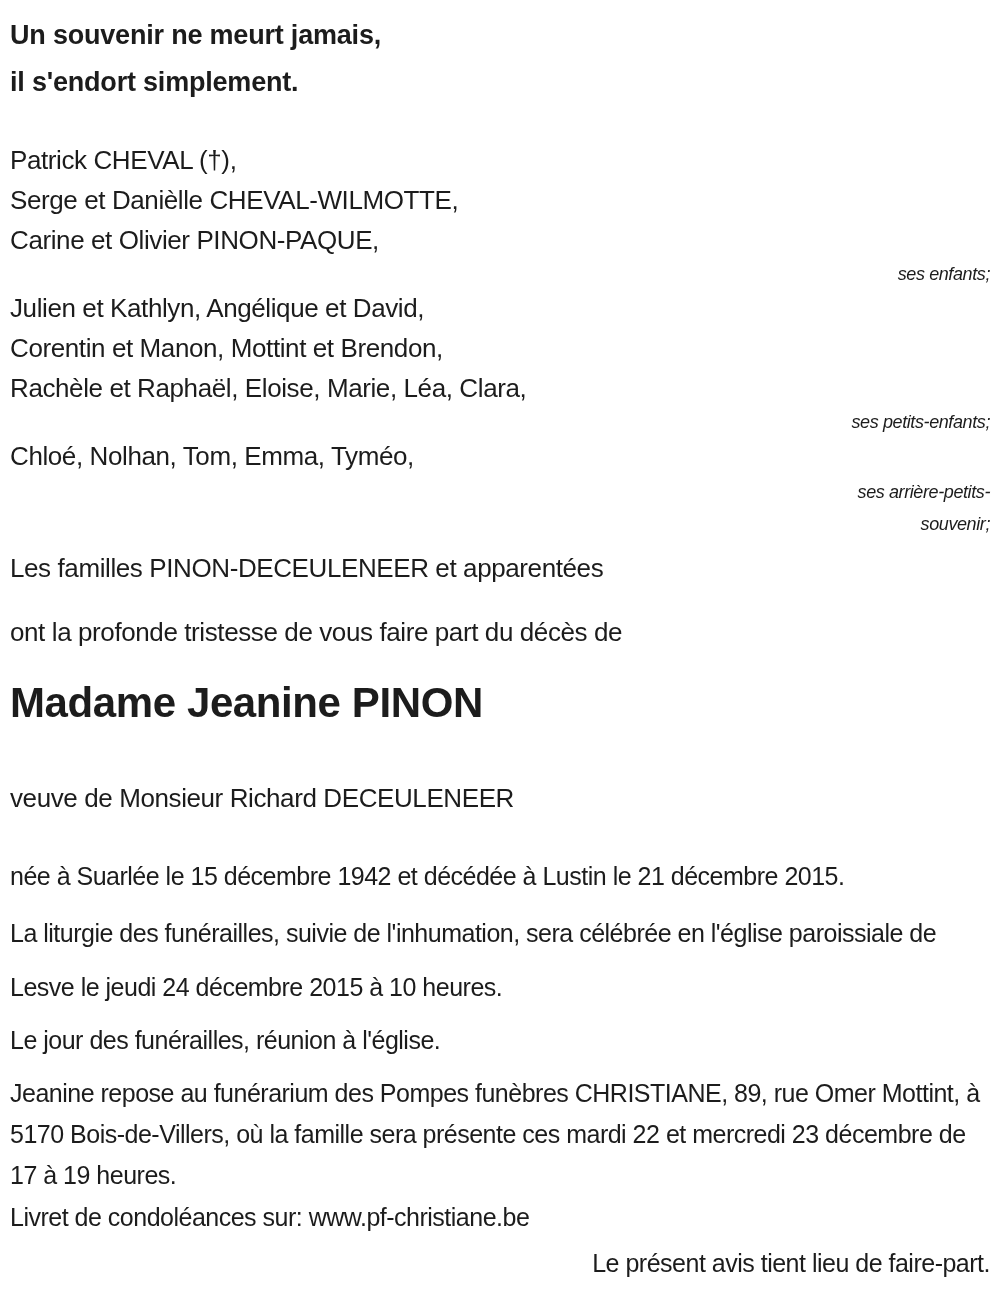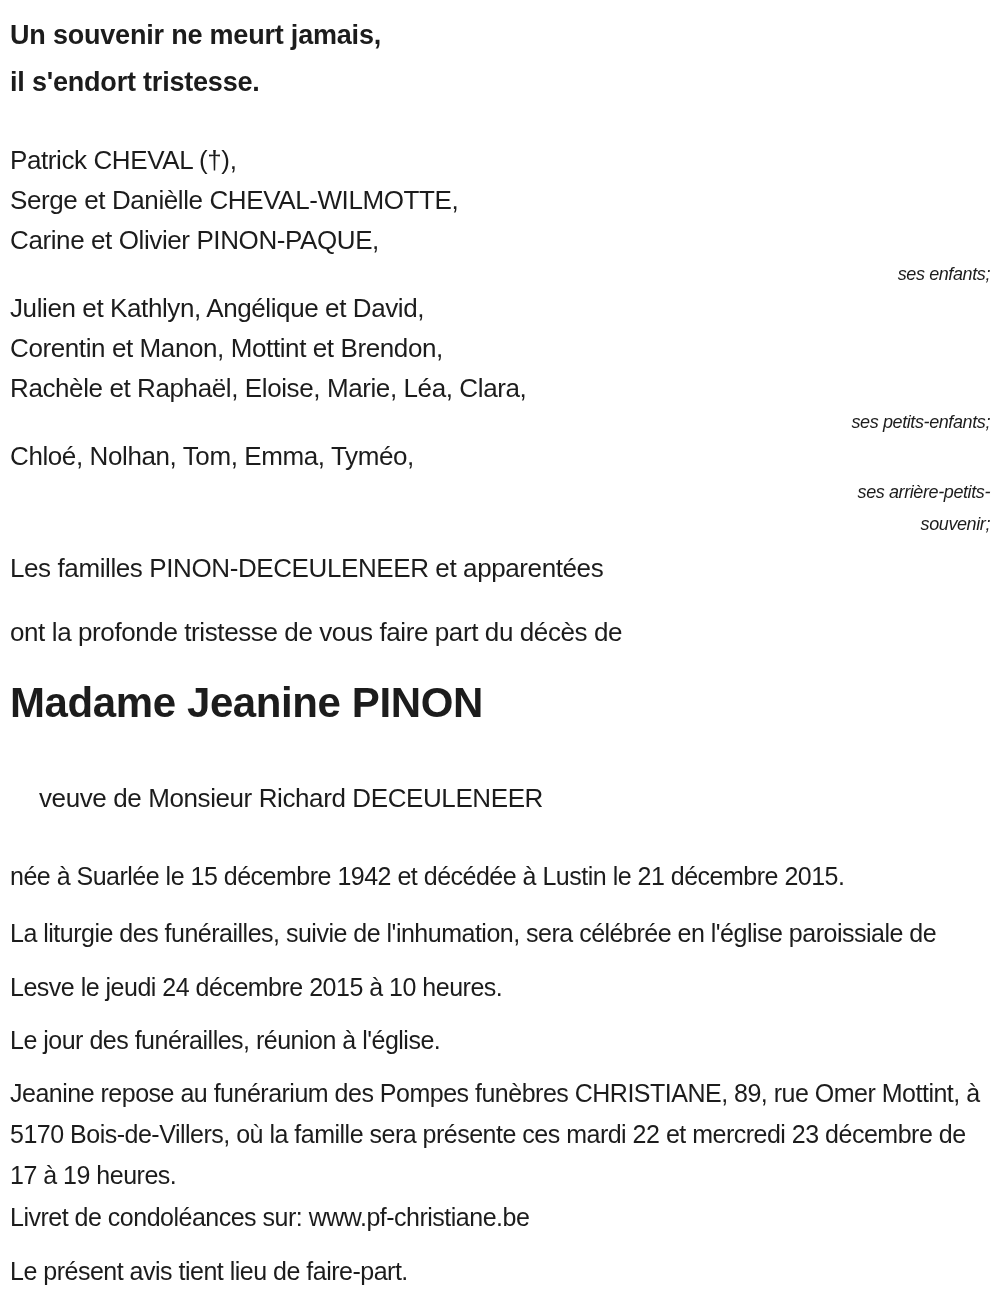--- a/index.html
+++ b/index.html
@@ -44,42 +44,42 @@
   .families-line { margin-top: 8px; }
   
   .intro { margin-top: 24px; font-size: 26px; line-height: 40px; letter-spacing: -0.4px; }
   .deceased-name {
     margin-top: 28px;
     font-size: 42px;
     line-height: 46px;
     font-weight: 700;
     letter-spacing: -0.4px;
   }
-  .widow-line { margin-top: 52px; font-size: 26px; line-height: 40px; letter-spacing: -0.4px; margin-left: 29px; }
+  .widow-line { margin-top: 52px; font-size: 26px; line-height: 40px; letter-spacing: -0.4px; }
   
   .para {
     font-size: 25px;
     letter-spacing: -0.5px;
     max-width: 982px;
   }
   .p-birth   { margin-top: 36px; line-height: 44px; }
   .p-liturgy { margin-top: 8px;  line-height: 54px; }
   .p-meeting { margin-top: 5px;  line-height: 42px; }
   .p-repose  { margin-top: 12px;  line-height: 41px; }
   .p-condol  { line-height: 42px; }
-  .p-closing { margin-top: 12px;  line-height: 42px; }
+  .p-closing { margin-top: 4px;  line-height: 42px; text-align: right; }
 </style>
 </head>
 <body>
 
 <div class="page">
 
   <header class="epigraph">
     <p>Un souvenir ne meurt jamais,</p>
-    <p>il s'endort tristesse.</p>
+    <p>il s'endort simplement.</p>
   </header>
 
   <section class="relatives">
     <div>
       <p class="name-line">Patrick CHEVAL (†),</p>
       <p class="name-line">Serge et Danièlle CHEVAL-WILMOTTE,</p>
       <p class="name-line">Carine et Olivier PINON-PAQUE,</p>
       <p class="relation-label">ses enfants;</p>
     </div>
 

